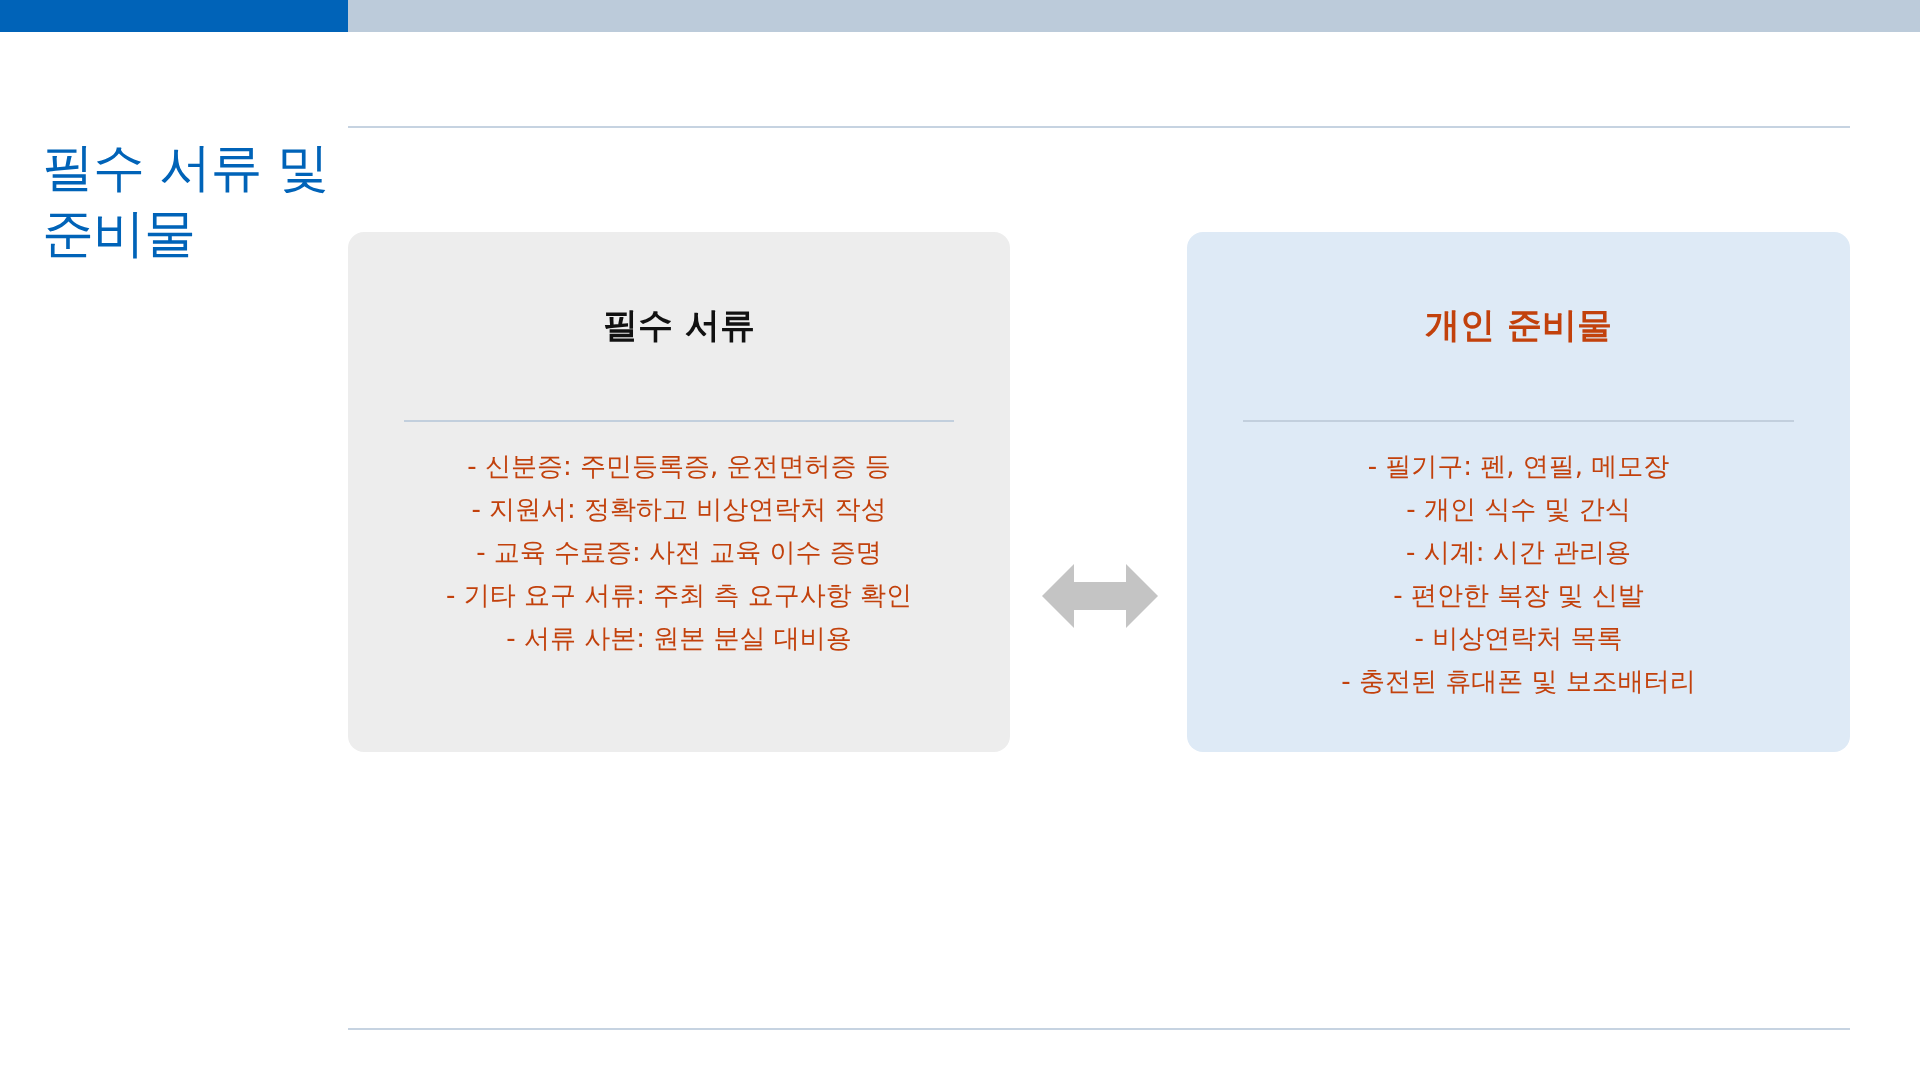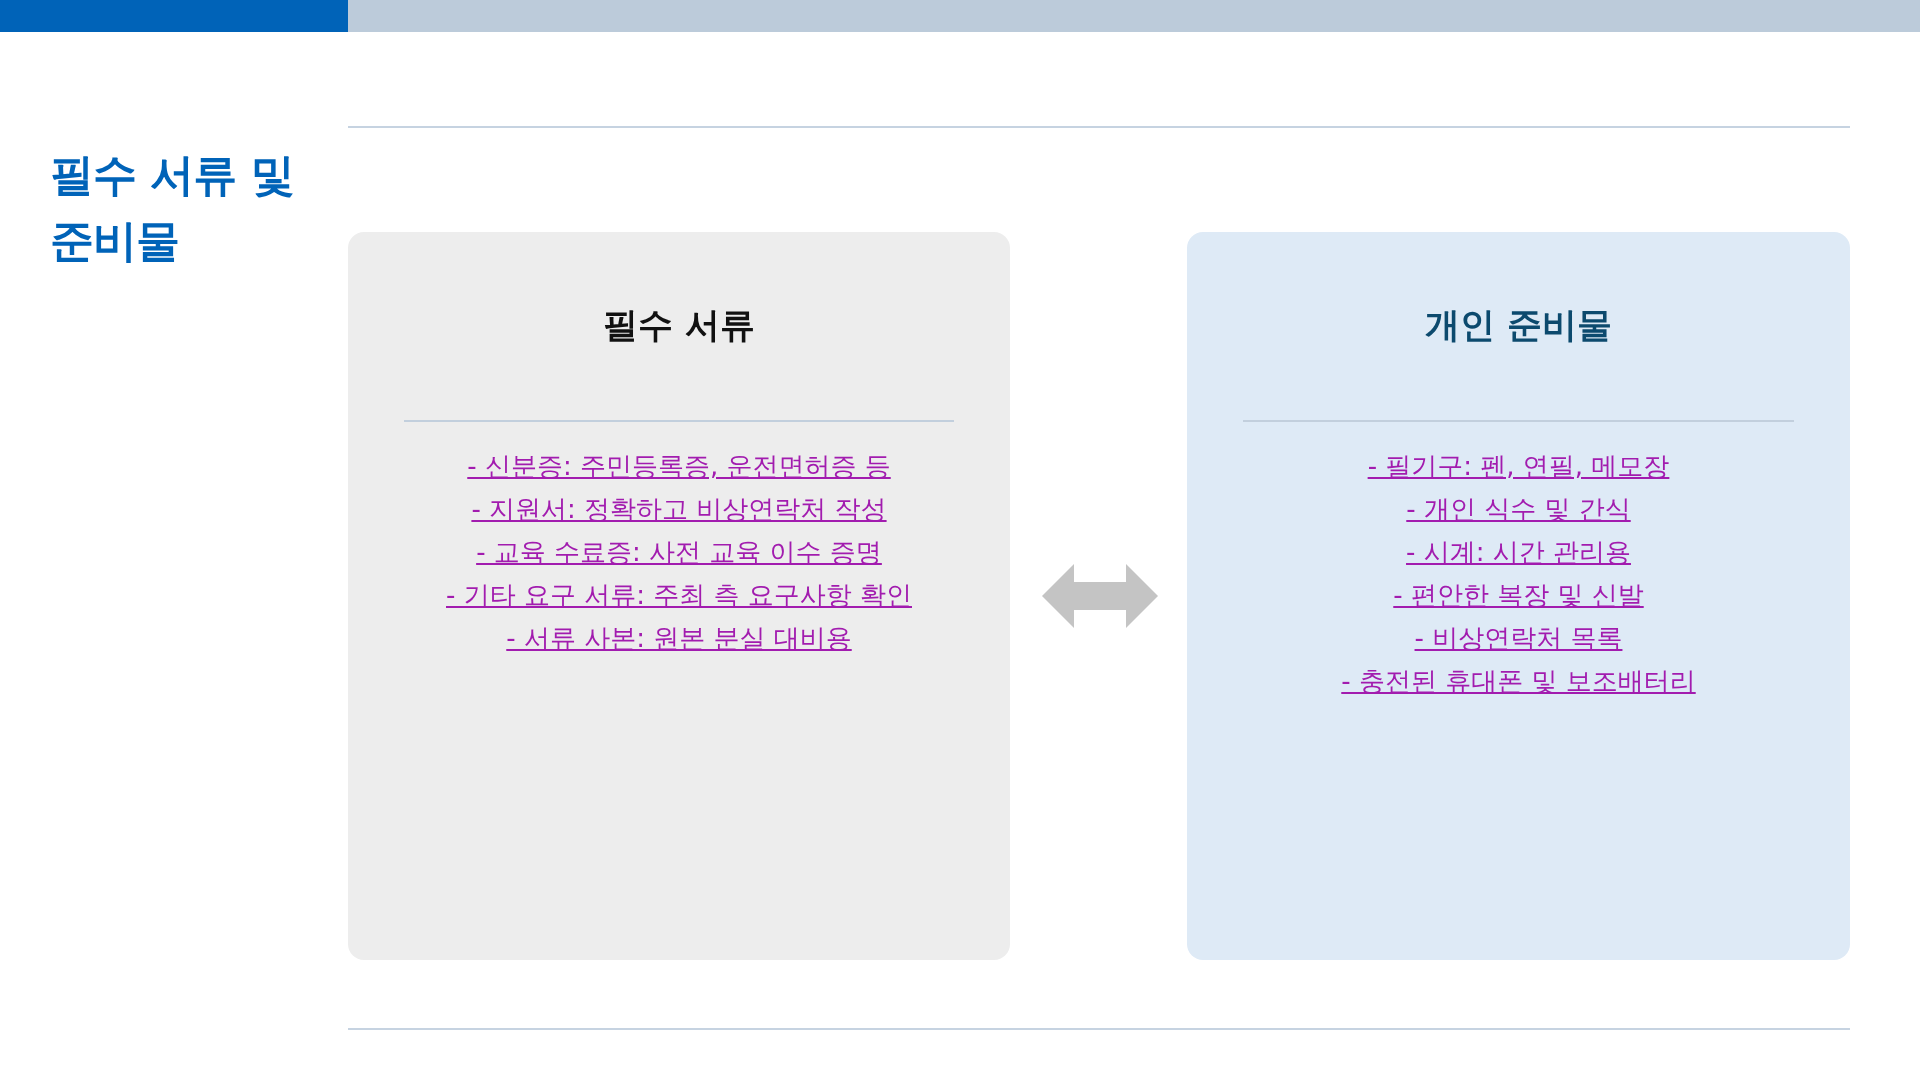--- a/index.html
+++ b/index.html
@@ -3,33 +3,33 @@
 <meta charset="utf-8">
 <style>
   html, body { margin:0; padding:0; }
   body { width:1920px; height:1080px; position:relative; background:#ffffff; overflow:hidden;
          font-family:"DejaVu Sans","Liberation Sans",sans-serif; }
   .topbar-blue { position:absolute; left:0; top:0; width:348px; height:32px; background:#0063b8; }
   .topbar-gray { position:absolute; left:348px; top:0; width:1572px; height:32px; background:#bccbda; }
   .rule { position:absolute; left:348px; width:1502px; height:2px; background:#c6d3e1; }
   .rule.top { top:126px; }
   .rule.bottom { top:1028px; }
-  .page-title { position:absolute; left:38px; top:130px; width:300px; margin:12px;
-         font-size:44px; font-weight:bold; line-height:66px; color:#0063b8; letter-spacing:-1px; }
-  .card { position:absolute; top:232px; height:728px; border-radius:16px; }
+  .page-title { position:absolute; left:38px; top:130px; width:300px; margin:4px;
+         font-size:52px; font-weight:normal; line-height:66px; color:#0063b8; letter-spacing:-1px; }
+  .card { position:absolute; top:232px; height:520px; border-radius:16px; }
   .card.left { left:348px; width:662px; background:#ededed; }
   .card.right { left:1187px; width:663px; background:#deeaf6; }
   .card-title { position:absolute; left:0; right:0; top:300px; margin:0; text-align:center;
          font-size:35px; font-weight:bold; line-height:50px; }
   .card .card-title { top:68px; }
   .card.left .card-title { color:#111111; }
-  .card.right .card-title { color:#0c4a6e; }
+  .card.right .card-title { color:#c2410c; }
   .card-divider { position:absolute; left:56px; right:56px; top:188px; height:2px; background:#c2cfdd; }
   .card-list { position:absolute; left:0; right:0; top:213px; margin:0; padding:0; list-style:none;
-         text-align:center; font-size:26px; line-height:43px; color:#a21caf;text-decoration:underline; }
+         text-align:center; font-size:26px; line-height:43px; color:#c2410c; }
   .card-list li { white-space:nowrap; }
   .arrow { position:absolute; left:1042px; top:564px; width:116px; height:64px; }
 </style>
 </head>
 <body>
 
 <div class="topbar-blue"></div>
 <div class="topbar-gray"></div>
 
 <div class="rule top"></div>

